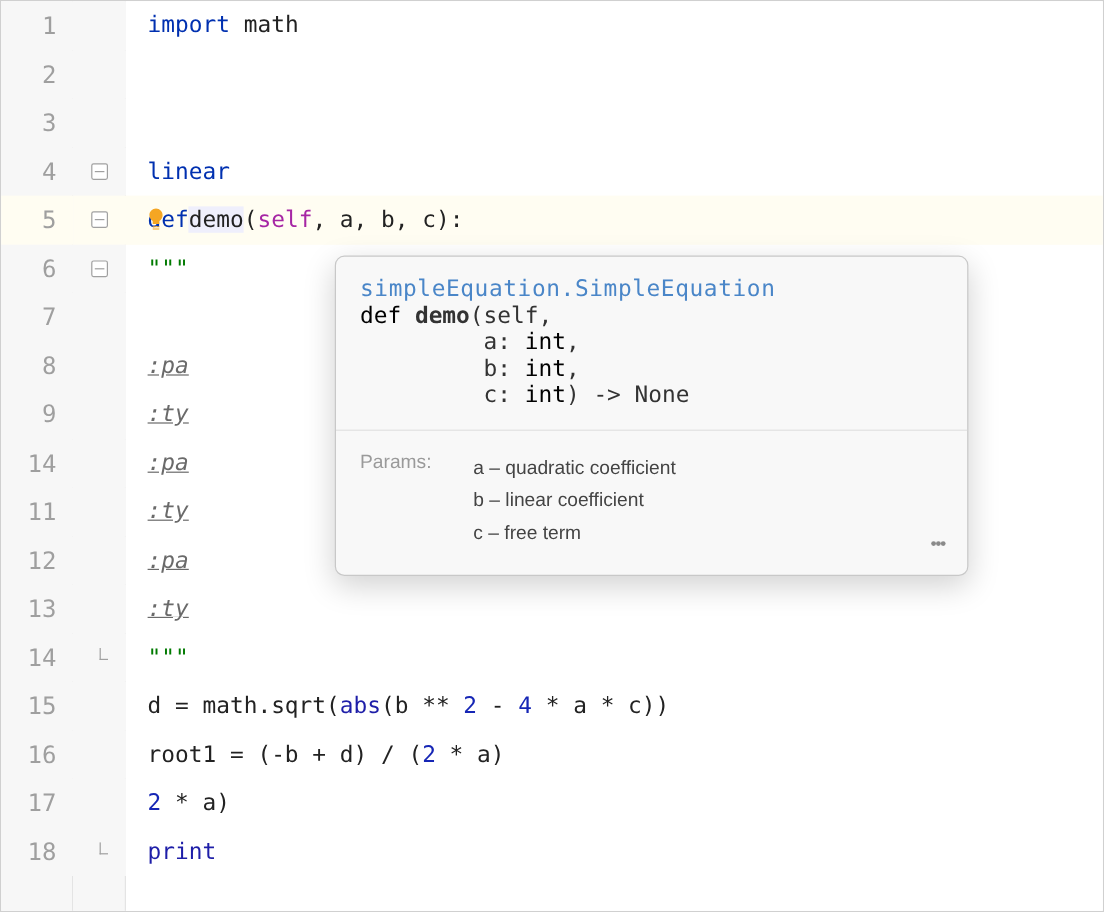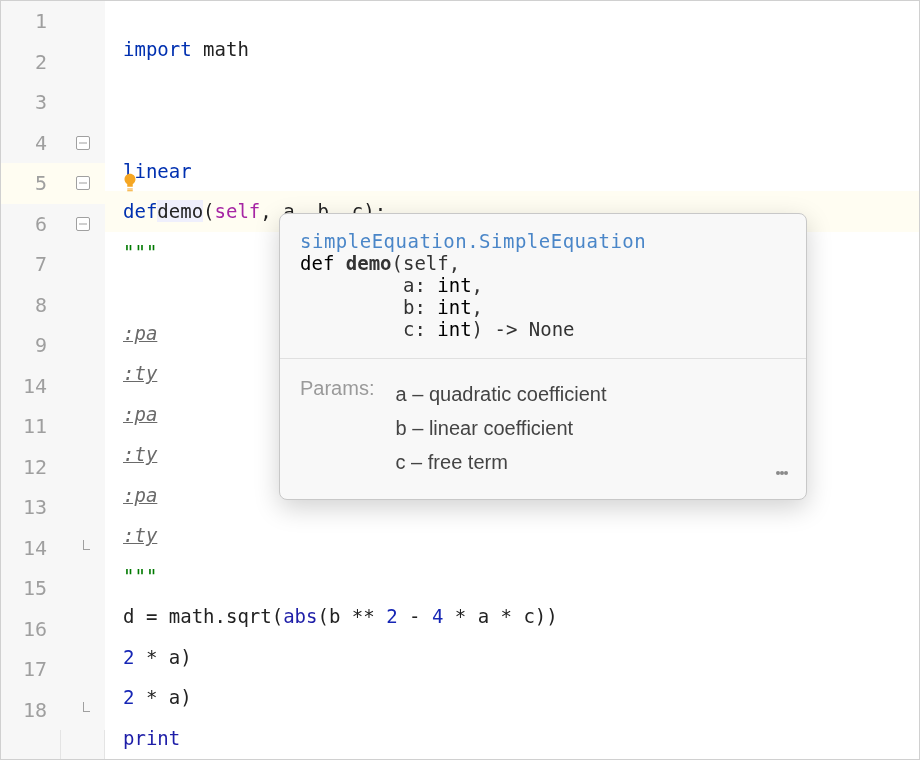--- a/index.html
+++ b/index.html
@@ -70,21 +70,20 @@
     position:absolute;left:60px;top:0;width:44px;height:100%;
     display:flex;align-items:center;justify-content:center;
     background:var(--gutter-bg);
   }
   .cc{
     position:absolute;left:104px;right:0;top:0;height:100%;
     display:flex;align-items:center;
     padding-left:18px;
     white-space:pre;
     color:var(--code);
-    margin-top:28px;
   }
   .kw{color:var(--kw);}
   .str {color:var(--str);}
   .str.u{text-decoration:underline;font-style:italic;color:#6a6a6a;}
   .num{color:var(--num);}
   .bi{color:var(--builtin);}
   .self{color:var(--self);}
   .demo-hl{background:#efeffc;}
   
   .fold-marker{
@@ -133,21 +132,21 @@
     white-space:pre;
     color:#333;
   }
   .popup-sig .module{color:var(--popup-header);letter-spacing:.5px;}
   .popup-sig .kw{color:#000;}
   .popup-sig .type{color:#000;}
   .popup-sig b{font-weight:700;}
   .popup-params{
     padding:18px 20px 20px 20px;
     font-family:"Helvetica Neue",Arial,sans-serif;
-    font-size:20px;
+    font-size:16px;
     color:#444;
     position:relative;
   }
   .popup-params .lbl{
     color:var(--popup-label);
     display:inline-block;width:90px;vertical-align:top;
   }
   .popup-params .rows{display:inline-block;}
   .popup-params .row{line-height:1.7;}
   .popup-more{
@@ -264,21 +263,21 @@
 
   <div class="line">
     <div class="ln">15</div>
     <div class="fc"></div>
     <div class="cc">        <span>d = math.sqrt(</span><span class="bi">abs</span><span>(b ** </span><span class="num">2</span><span> - </span><span class="num">4</span><span> * a * c))</span></div>
   </div>
 
   <div class="line">
     <div class="ln">16</div>
     <div class="fc"></div>
-    <div class="cc">        <span class="num">2</span><span> * a)</span></div>
+    <div class="cc">        <span>root1 = (-b + d) / (</span><span class="num">2</span><span> * a)</span></div>
   </div>
 
   <div class="line">
     <div class="ln">17</div>
     <div class="fc"></div>
     <div class="cc">        <span class="num">2</span><span> * a)</span></div>
   </div>
 
   <div class="line">
     <div class="ln">18</div>

